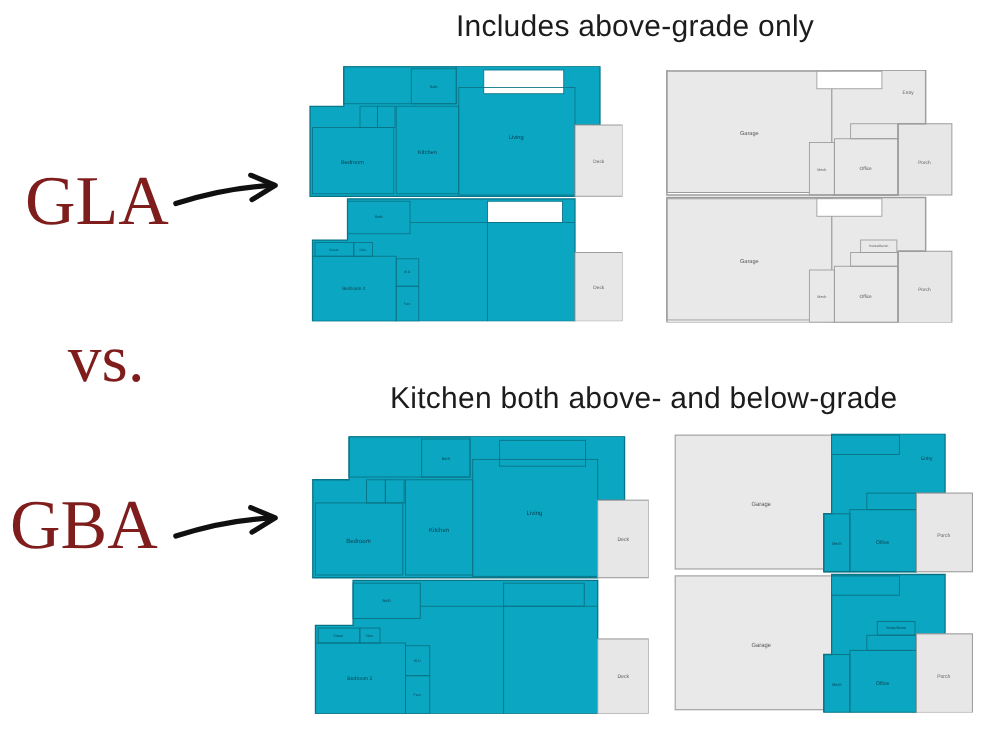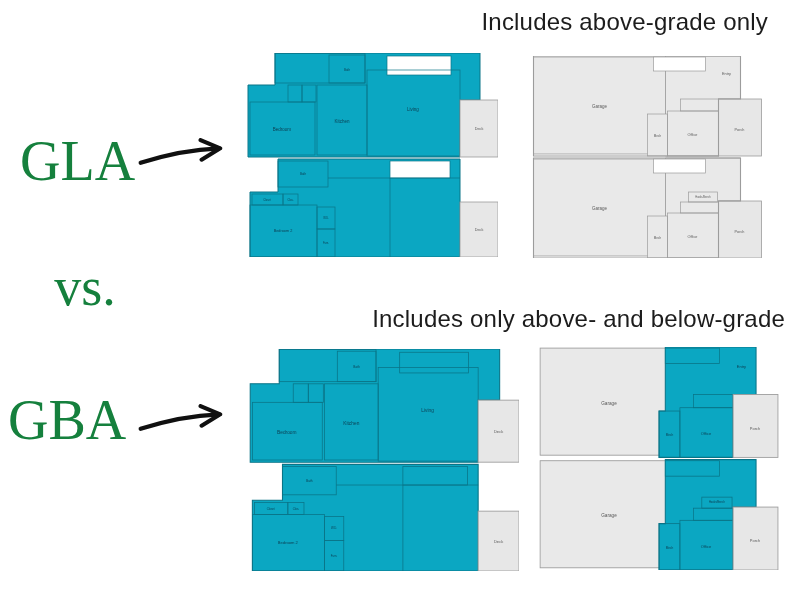--- a/index.html
+++ b/index.html
@@ -3,22 +3,22 @@
 <meta charset="utf-8">
 <style>
   html,body{margin:0;padding:0}
   body{
     width:800px;height:600px;position:relative;overflow:hidden;
     background:#ffffff;font-family:"Liberation Sans",sans-serif;
     --teal:#0ba7c2; --teal-stroke:#0a7487; --teal-label:#0c3e52;
     --gray-fill:#e9e9e9; --gray-stroke:#9c9c9c; --gray-label:#5a5a5a;
   }
   .abs{position:absolute}
-  .title{font-size:24px;color:#1c1c1c;font-weight:500;text-align:right;letter-spacing:.2px;white-space:nowrap}
-  .big-label{font-family:"Liberation Serif",serif;color:#15803d;text-align:center;line-height:1}
+  .title{font-size:24px;color:#1c1c1c;font-weight:500;text-align:center;letter-spacing:.2px;white-space:nowrap}
+  .big-label{font-family:"Liberation Serif",serif;color:#7f1d1d;text-align:center;line-height:1}
   #gla-label,#gba-label{font-size:56px}
   #vs-label{font-size:54px}
   svg{display:block}
   svg text{font-family:"Liberation Sans",sans-serif;text-anchor:middle;dominant-baseline:middle}
   .teal-mass{fill:var(--teal);stroke:var(--teal-stroke);stroke-width:1}
   .inner-t{fill:none;stroke:var(--teal-stroke);stroke-width:.7}
   .cutout{fill:#ffffff;stroke:var(--teal-stroke);stroke-width:.7}
   .gba .cutout{fill:var(--teal)}
   .deck{fill:#e7e7e7;stroke:var(--gray-stroke);stroke-width:.8}
   .gray-room{fill:var(--gray-fill);stroke:var(--gray-stroke);stroke-width:.8}
@@ -32,21 +32,21 @@
   .glabel{fill:var(--gray-label);font-size:4.5px}
   .md{font-size:3.8px}
   .sm{font-size:3px}
   .tiny{font-size:2.6px}
   .arrow{stroke:#101010;stroke-width:4;fill:none;stroke-linecap:round;stroke-linejoin:round}
 </style>
 </head>
 <body>
 
 <div class="abs title" style="left:248px;top:8px;width:520px">Includes above-grade only</div>
-<div class="abs title" style="left:245px;top:305px;width:540px">Includes only above- and below-grade</div>
+<div class="abs title" style="left:245px;top:305px;width:540px">Kitchen both above- and below-grade</div>
 
 <div class="abs big-label" id="gla-label" style="left:20px;top:133px;width:112px">GLA</div>
 <div class="abs big-label" id="vs-label" style="left:45px;top:260px;width:80px">vs.</div>
 <div class="abs big-label" id="gba-label" style="left:8px;top:392px;width:112px">GBA</div>
 
 <svg class="abs" style="left:137px;top:138px" width="92" height="31" viewBox="0 0 88 30">
   <path class="arrow" d="M3,24 C28,16 52,11 79,10"></path>
   <path class="arrow" d="M61,2 L80,10 L62,21"></path>
 </svg>
 <svg class="abs" style="left:137px;top:404px" width="92" height="31" viewBox="0 0 88 30">

